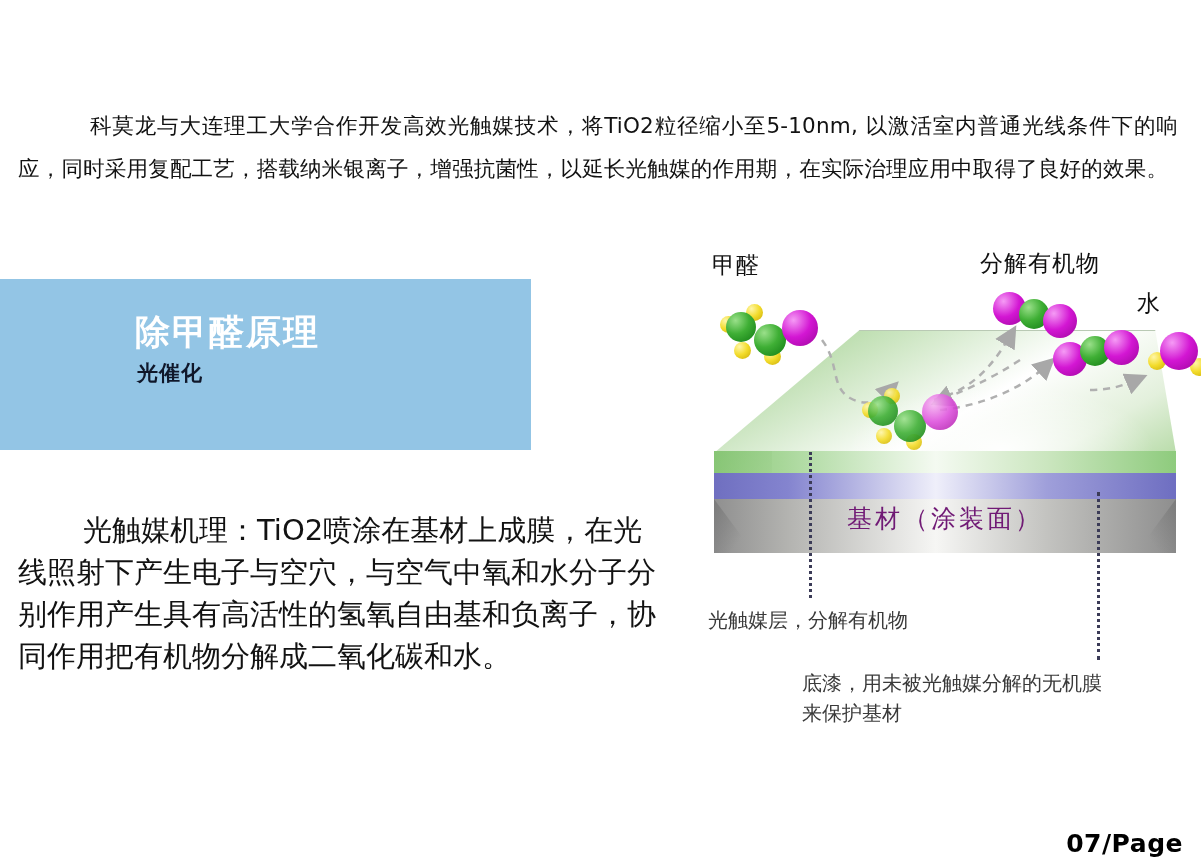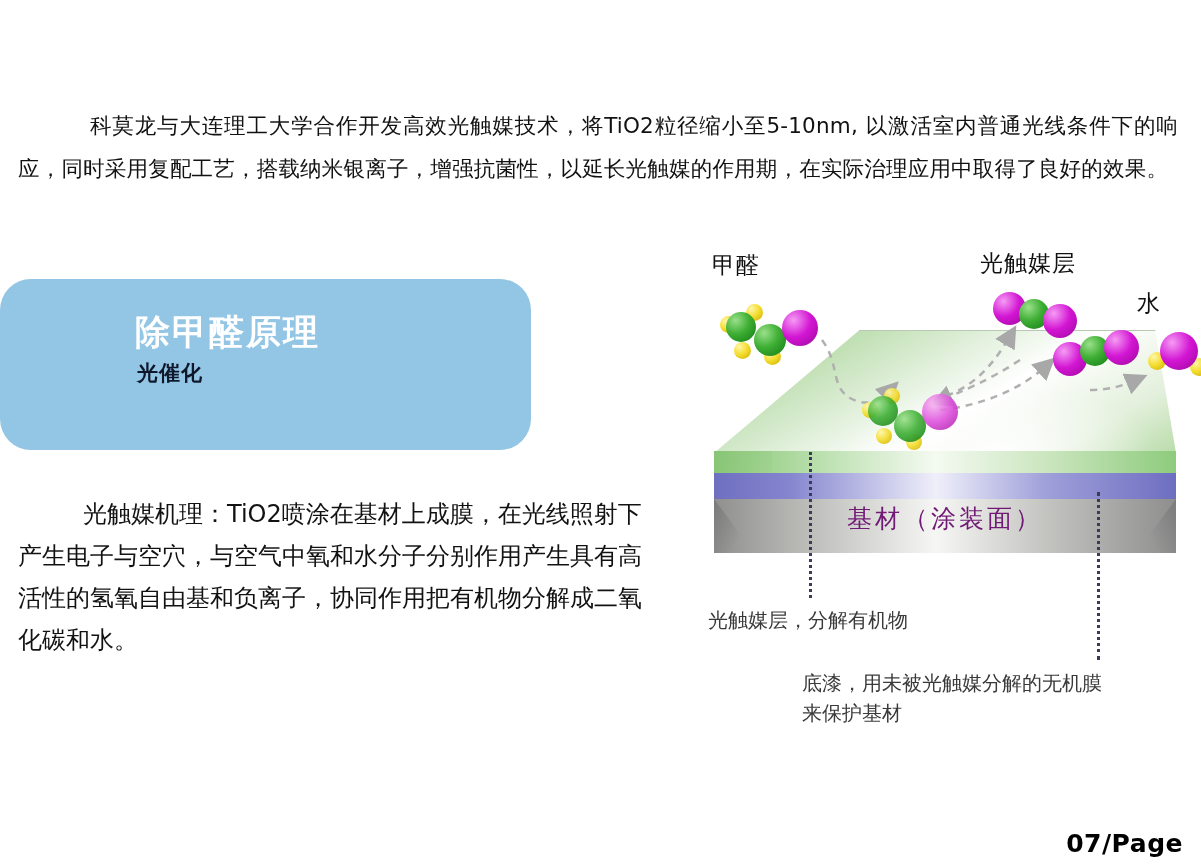--- a/index.html
+++ b/index.html
@@ -31,21 +31,20 @@
   }
 
   
   #title-banner {
     position: absolute;
     left: 0px;
     top: 279px;
     width: 531px;
     height: 171px;
     background: #93c5e5;
-    border-radius: 31px;
   }
   #banner-title {
     position: absolute;
     left: 135px;
     top: 30px;
     font-size: 35px;
     font-weight: bold;
     color: #ffffff;
     letter-spacing: 2px;
     white-space: nowrap;
@@ -58,23 +57,23 @@
     font-weight: bold;
     color: #0f172a;
     letter-spacing: 1px;
     white-space: nowrap;
   }
 
   
   #mechanism-paragraph {
     position: absolute;
     left: 18px;
-    top: 493px;
+    top: 509px;
     width: 645px;
-    font-size: 24px;
+    font-size: 29px;
     line-height: 42px;
     text-indent: 65px;
     color: #121212;
   }
 
   
   #diagram {
     position: absolute;
     left: 690px;
     top: 240px;
@@ -247,21 +246,21 @@
 <div id="title-banner">
   <div id="banner-title">除甲醛原理</div>
   <div id="banner-subtitle">光催化</div>
 </div>
 
 <div id="mechanism-paragraph">光触媒机理：TiO2喷涂在基材上成膜，在光线照射下产生电子与空穴，与空气中氧和水分子分别作用产生具有高活性的氢氧自由基和负离子，协同作用把有机物分解成二氧化碳和水。</div>
 
 <div id="diagram">
 
   <div class="diag-label" id="label-formaldehyde">甲醛</div>
-  <div class="diag-label" id="label-co2">光触媒层</div>
+  <div class="diag-label" id="label-co2">分解有机物</div>
   <div class="diag-label" id="label-water">水</div>
 
   <div id="block-top-surface"></div>
   <div id="block-top-sheen"></div>
 
   <div id="layer-photocatalyst"></div>
   <div id="layer-photocatalyst-side-l"></div>
 
   <div id="layer-primer"></div>
 

